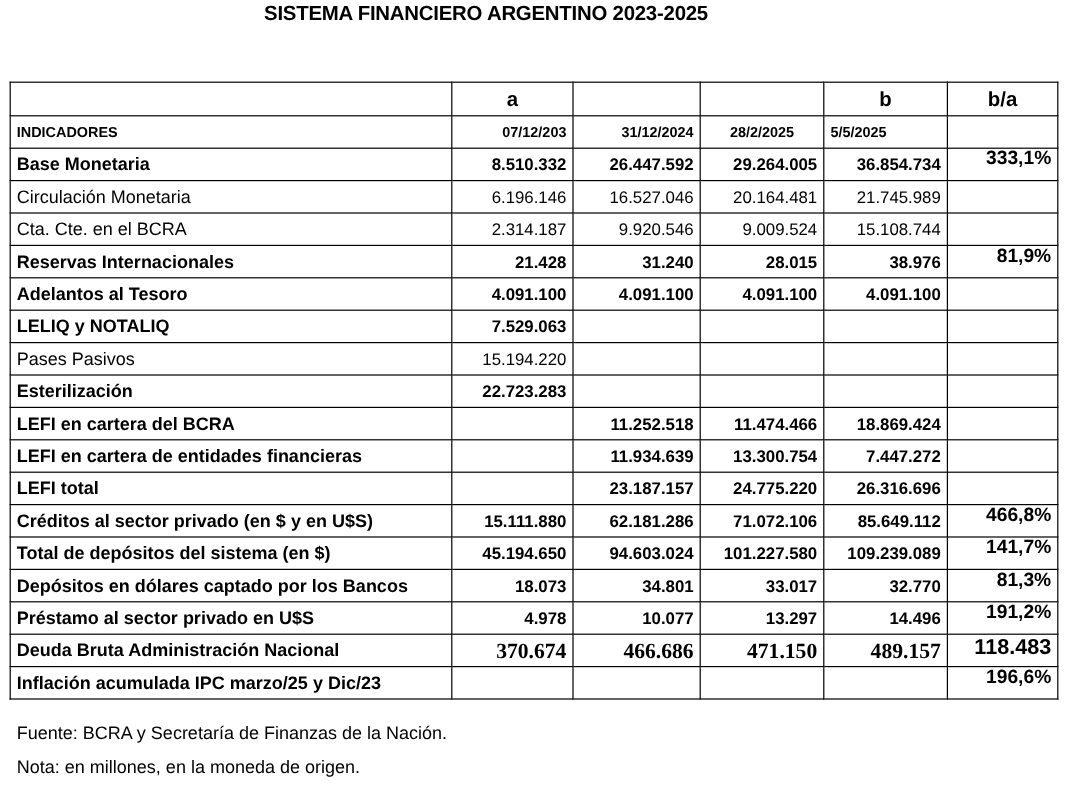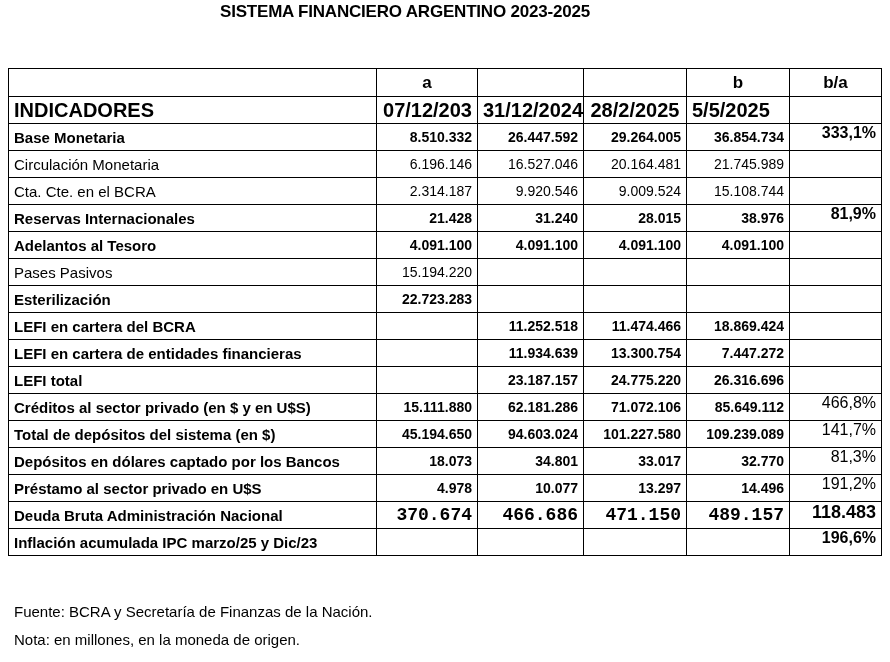--- a/index.html
+++ b/index.html
@@ -5,27 +5,27 @@
   html, body { margin: 0; padding: 0; background: #ffffff; }
   body { width: 890px; height: 662px; position: relative; overflow: hidden;
          font-family: "Liberation Sans", "DejaVu Sans", sans-serif; color: #000; }
   .title { position: absolute; left: 0; top: 2px; width: 810px; text-align: center;
            font-size: 17px; font-weight: bold; letter-spacing: -0.2px; }
   table.grid { position: absolute; left: 8px; top: 68px; border-collapse: collapse;
                table-layout: fixed; width: 873px; }
   table.grid td { border: 1.5px solid #000; padding: 0 5px; height: 26px;
                   font-size: 15px; white-space: nowrap; overflow: hidden; }
   table.grid tr.hdr1 td { height: 27px; font-size: 17px; font-weight: bold; text-align: center; }
-  table.grid tr.hdr2 td { height: 26px; font-size: 20px; font-weight: bold; margin-left: 13px; }
+  table.grid tr.hdr2 td { height: 26px; font-size: 12px; font-weight: bold; margin-left: 13px; }
   td.lbl { text-align: left; }
   td.num { text-align: right; font-size: 14px !important; }
   td.pct { text-align: right; font-size: 16px !important; vertical-align: top; }
   tr.bold td { font-weight: bold; }
-  tr.bold td.pct.light { font-weight: normal; }
-  tr.big td.num { font-size: 18px !important; font-family: Liberation Mono, monospace; }
+  tr.bold td.pct.light { font-weight: bold; }
+  tr.big td.num { font-size: 18px !important; font-family: Liberation Serif, serif; }
   tr.big td.pct { font-size: 18px !important; }
   .notes { position: absolute; left: 14px; top: 598px; font-size: 15px; line-height: 28px; }
 </style>
 </head>
 <body>
 
 <div class="title">SISTEMA FINANCIERO ARGENTINO 2023-2025</div>
 
 <table class="grid">
   <colgroup>
@@ -86,20 +86,28 @@
         <td class="pct">81,9%</td>
       </tr>
       <tr class="bold">
         <td class="lbl">Adelantos al Tesoro</td>
         <td class="num">4.091.100</td>
         <td class="num">4.091.100</td>
         <td class="num">4.091.100</td>
         <td class="num">4.091.100</td>
         <td class="pct"></td>
       </tr>
+      <tr class="bold">
+        <td class="lbl">LELIQ y NOTALIQ</td>
+        <td class="num">7.529.063</td>
+        <td class="num"></td>
+        <td class="num"></td>
+        <td class="num"></td>
+        <td class="pct"></td>
+      </tr>
       <tr>
         <td class="lbl">Pases Pasivos</td>
         <td class="num">15.194.220</td>
         <td class="num"></td>
         <td class="num"></td>
         <td class="num"></td>
         <td class="pct"></td>
       </tr>
       <tr class="bold">
         <td class="lbl">Esterilización</td>

